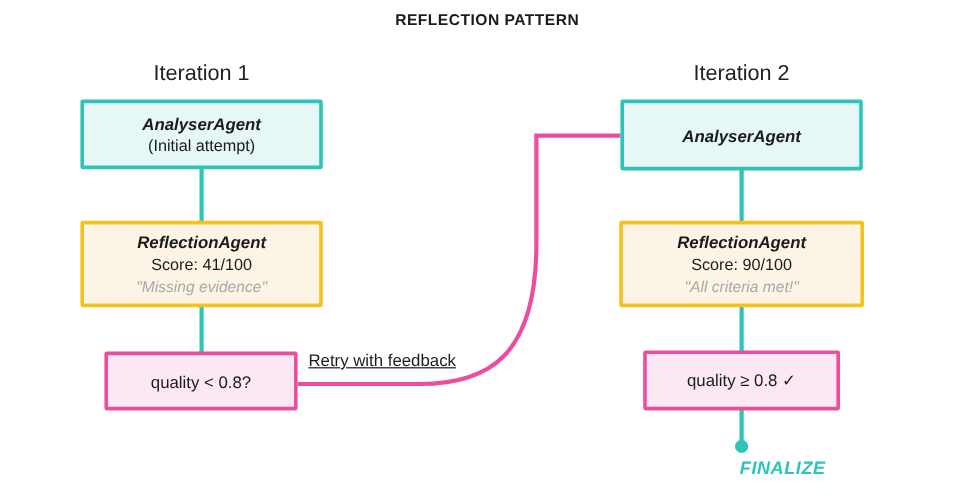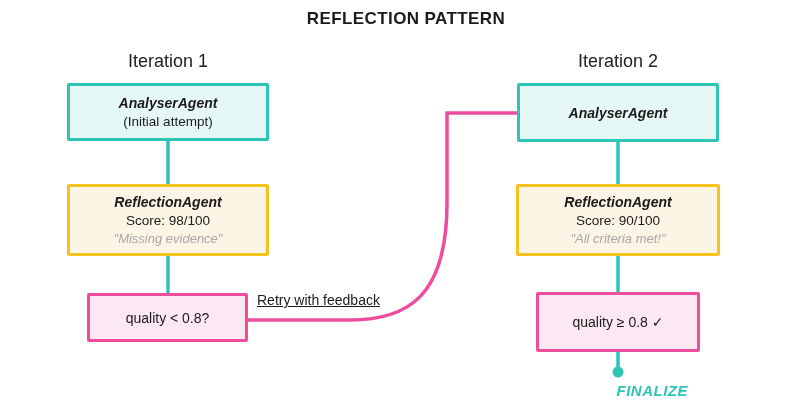--- a/index.html
+++ b/index.html
@@ -9,21 +9,21 @@
     height: 420px;
     background: #ffffff;
     font-family: "Liberation Sans", sans-serif;
     color: var(--c-text, #1b1b1b);
     overflow: hidden;
   }
   .title {
     position: absolute;
     top: 9px; left: 0; width: 812px;
     text-align: center;
-    font-size: 17px;
+    font-size: 13px;
     font-weight: bold;
     letter-spacing: 0.4px;
     color: var(--c-text, #1b1b1b);
   }
   .col-heading {
     position: absolute;
     top: 51px;
     width: 160px;
     text-align: center;
     font-size: 18px;
@@ -115,39 +115,39 @@
     <path class="pink-path" d="M 248 320 H 350 C 406 320 447 298 447 203 V 113 H 517"></path>
   </svg>
 
   <div class="node teal-node" style="left:67px; top:83px; width:202px; height:58px;">
     <div class="node-title">AnalyserAgent</div>
     <div class="node-sub">(Initial attempt)</div>
   </div>
 
   <div class="node yellow-node" style="left:67px; top:184px; width:202px; height:72px;">
     <div class="node-title">ReflectionAgent</div>
-    <div class="node-sub">Score: 98/100</div>
+    <div class="node-sub">Score: 41/100</div>
     <div class="node-quote">"Missing evidence"</div>
   </div>
 
   <div class="node pink-node" style="left:87px; top:293px; width:161px; height:49px;">
     <div class="decision-label">quality &lt; 0.8?</div>
   </div>
 
   <div class="node teal-node" style="left:517px; top:83px; width:202px; height:59px;">
     <div class="node-title">AnalyserAgent</div>
   </div>
 
   <div class="node yellow-node" style="left:516px; top:184px; width:204px; height:72px;">
     <div class="node-title">ReflectionAgent</div>
     <div class="node-sub">Score: 90/100</div>
     <div class="node-quote">"All criteria met!"</div>
   </div>
 
-  <div class="node pink-node" style="left:536px; top:292px; width:164px; height:60px;">
+  <div class="node pink-node" style="left:536px; top:292px; width:164px; height:50px;">
     <div class="decision-label">quality ≥ 0.8 ✓</div>
   </div>
 
   <div class="retry-label">Retry with feedback</div>
 
   <div class="finalize-label">FINALIZE</div>
 
 </div>
 
 </body></html>

